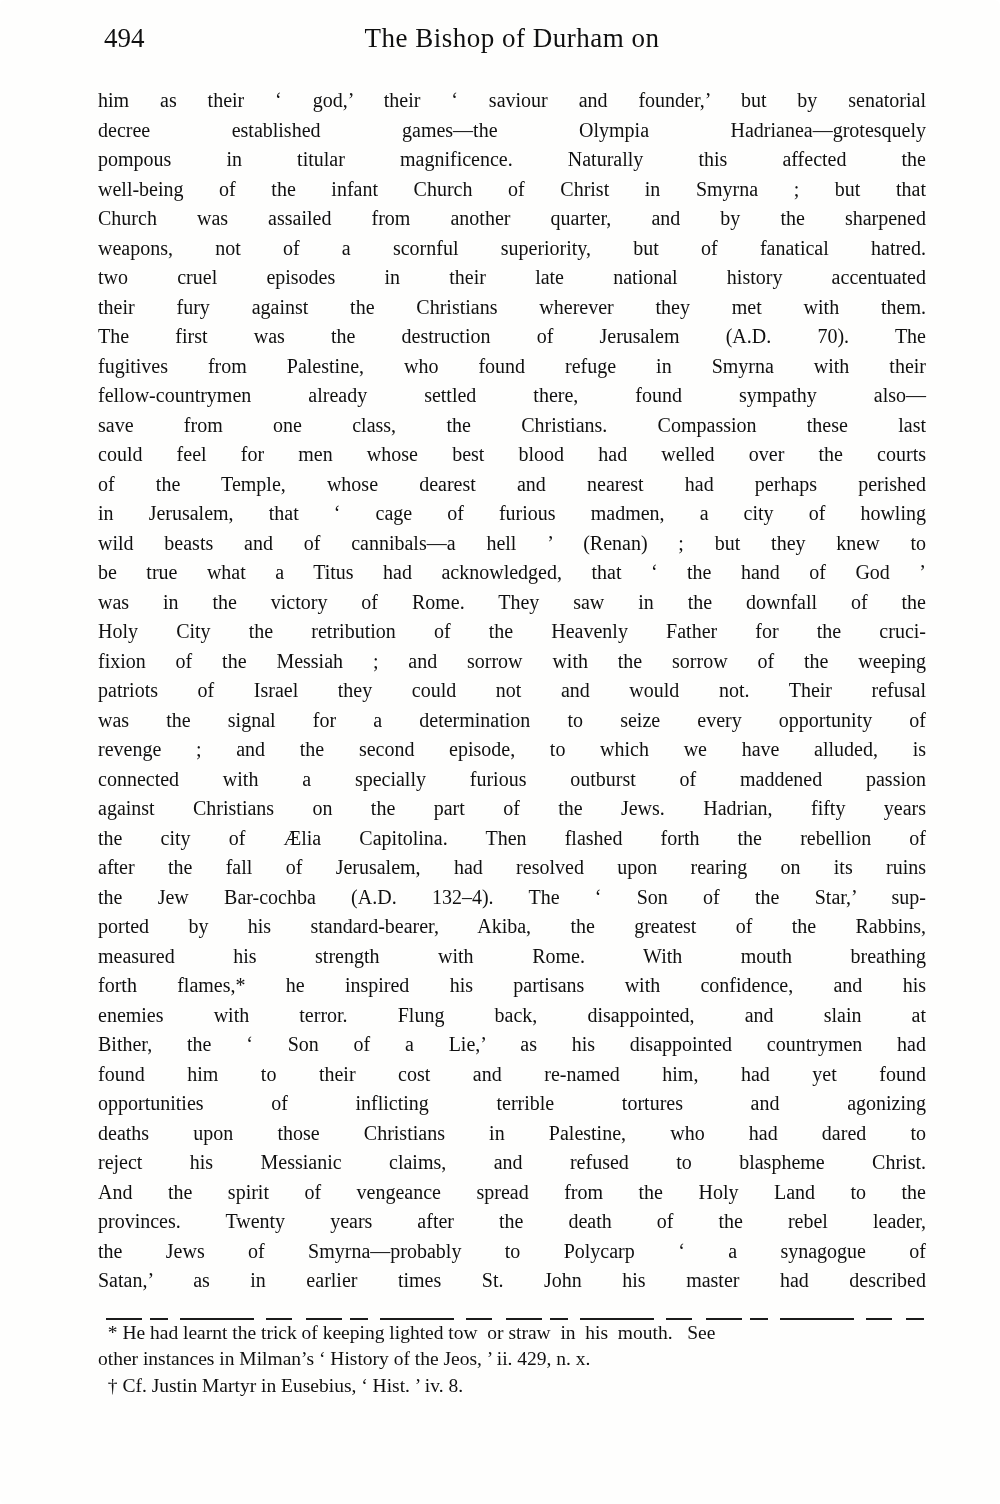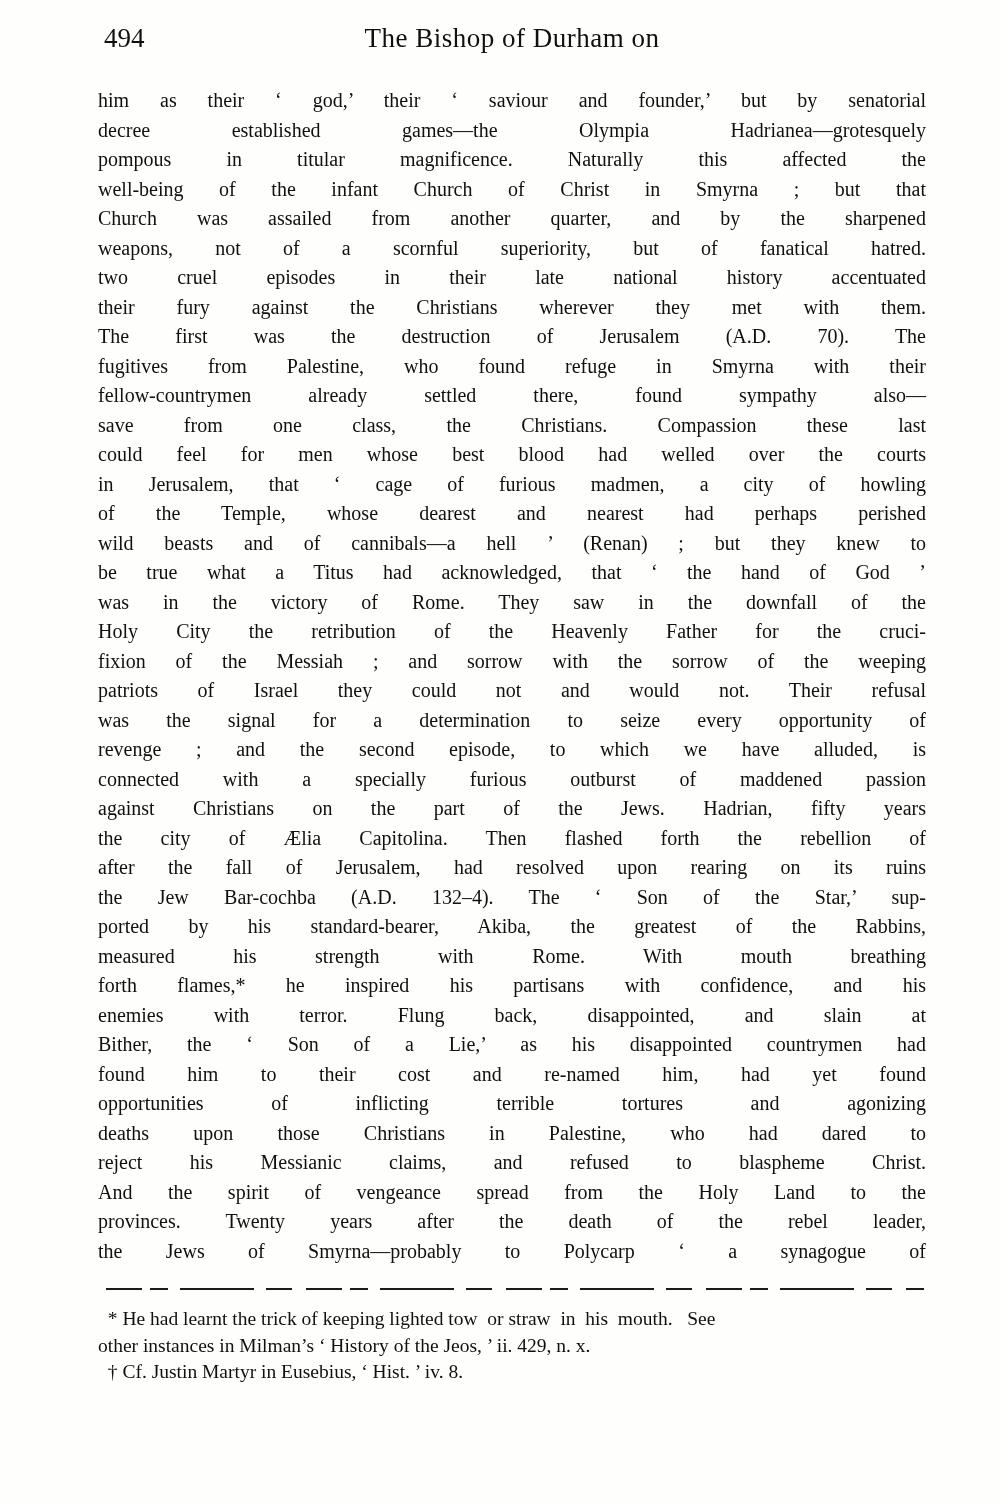--- a/index.html
+++ b/index.html
@@ -64,21 +64,20 @@
       transparent 36px, transparent 44px,
       #1b1b1b 44px, #1b1b1b 62px,
       transparent 62px, transparent 74px,
       #1b1b1b 74px, #1b1b1b 148px,
       transparent 148px, transparent 160px,
       #1b1b1b 160px, #1b1b1b 186px,
       transparent 186px, transparent 200px
     );
   }
   .footnotes {
-    margin-top: 16px;
     font-size: 19.5px;
   }
   .footnotes .line {
     line-height: 26.5px;
     white-space: pre-wrap;
   }
 </style>
 </head>
 <body>
 
@@ -99,22 +98,22 @@
         <div class="line">well-being of the infant Church of Christ in Smyrna ; but that</div>
         <div class="line">Church was assailed from another quarter, and by the sharpened</div>
         <div class="line">weapons, not of a scornful superiority, but of fanatical hatred.</div>
         <div class="line">two cruel episodes in their late national history accentuated</div>
         <div class="line">their fury against the Christians wherever they met with them.</div>
         <div class="line">The first was the destruction of Jerusalem (A.D. 70).  The</div>
         <div class="line">fugitives from Palestine, who found refuge in Smyrna with their</div>
         <div class="line">fellow-countrymen already settled there, found sympathy also—</div>
         <div class="line">save from one class, the Christians.  Compassion these last</div>
         <div class="line">could feel for men whose best blood had welled over the courts</div>
+        <div class="line">of the Temple, whose dearest and nearest had perhaps perished</div>
         <div class="line">in Jerusalem, that ‘ cage of furious madmen, a city of howling</div>
-        <div class="line">of the Temple, whose dearest and nearest had perhaps perished</div>
         <div class="line">wild beasts and of cannibals—a hell ’ (Renan) ; but they knew to</div>
         <div class="line">be true what a Titus had acknowledged, that ‘ the hand of God ’</div>
         <div class="line">was in the victory of Rome.  They saw in the downfall of the</div>
         <div class="line">Holy City the retribution of the Heavenly Father for the cruci-</div>
         <div class="line">fixion of the Messiah ; and sorrow with the sorrow of the weeping</div>
         <div class="line">patriots of Israel they could not and would not.  Their refusal</div>
         <div class="line">was the signal for a determination to seize every opportunity of</div>
         <div class="line">revenge ; and the second episode, to which we have alluded, is</div>
         <div class="line">connected with a specially furious outburst of maddened passion</div>
         <div class="line">against Christians on the part of the Jews.  Hadrian, fifty years</div>
@@ -126,20 +125,21 @@
         <div class="line">forth flames,* he inspired his partisans with confidence, and his</div>
         <div class="line">enemies with terror.  Flung back, disappointed, and slain at</div>
         <div class="line">Bither, the ‘ Son of a Lie,’ as his disappointed countrymen had</div>
         <div class="line">found him to their cost and re-named him, had yet found</div>
         <div class="line">opportunities of inflicting terrible tortures and agonizing</div>
         <div class="line">deaths upon those Christians in Palestine, who had dared to</div>
         <div class="line">reject his Messianic claims, and refused to blaspheme Christ.</div>
         <div class="line">And the spirit of vengeance spread from the Holy Land to the</div>
         <div class="line">provinces.  Twenty years after the death of the rebel leader,</div>
         <div class="line">the Jews of Smyrna—probably to Polycarp ‘ a synagogue of</div>
+        <div class="line">Satan,’ as in earlier times St. John his master had described</div>
       </div>
 
     <div class="footnote-rule"></div>
 
     <div class="footnotes">
         <div class="line">  * He had learnt the trick of keeping lighted tow  or straw  in  his  mouth.   See</div>
         <div class="line">other instances in Milman’s ‘ History of the Jeos, ’ ii. 429, n. x.</div>
         <div class="line">  † Cf. Justin Martyr in Eusebius, ‘ Hist. ’ iv. 8.</div>
       </div>
 

